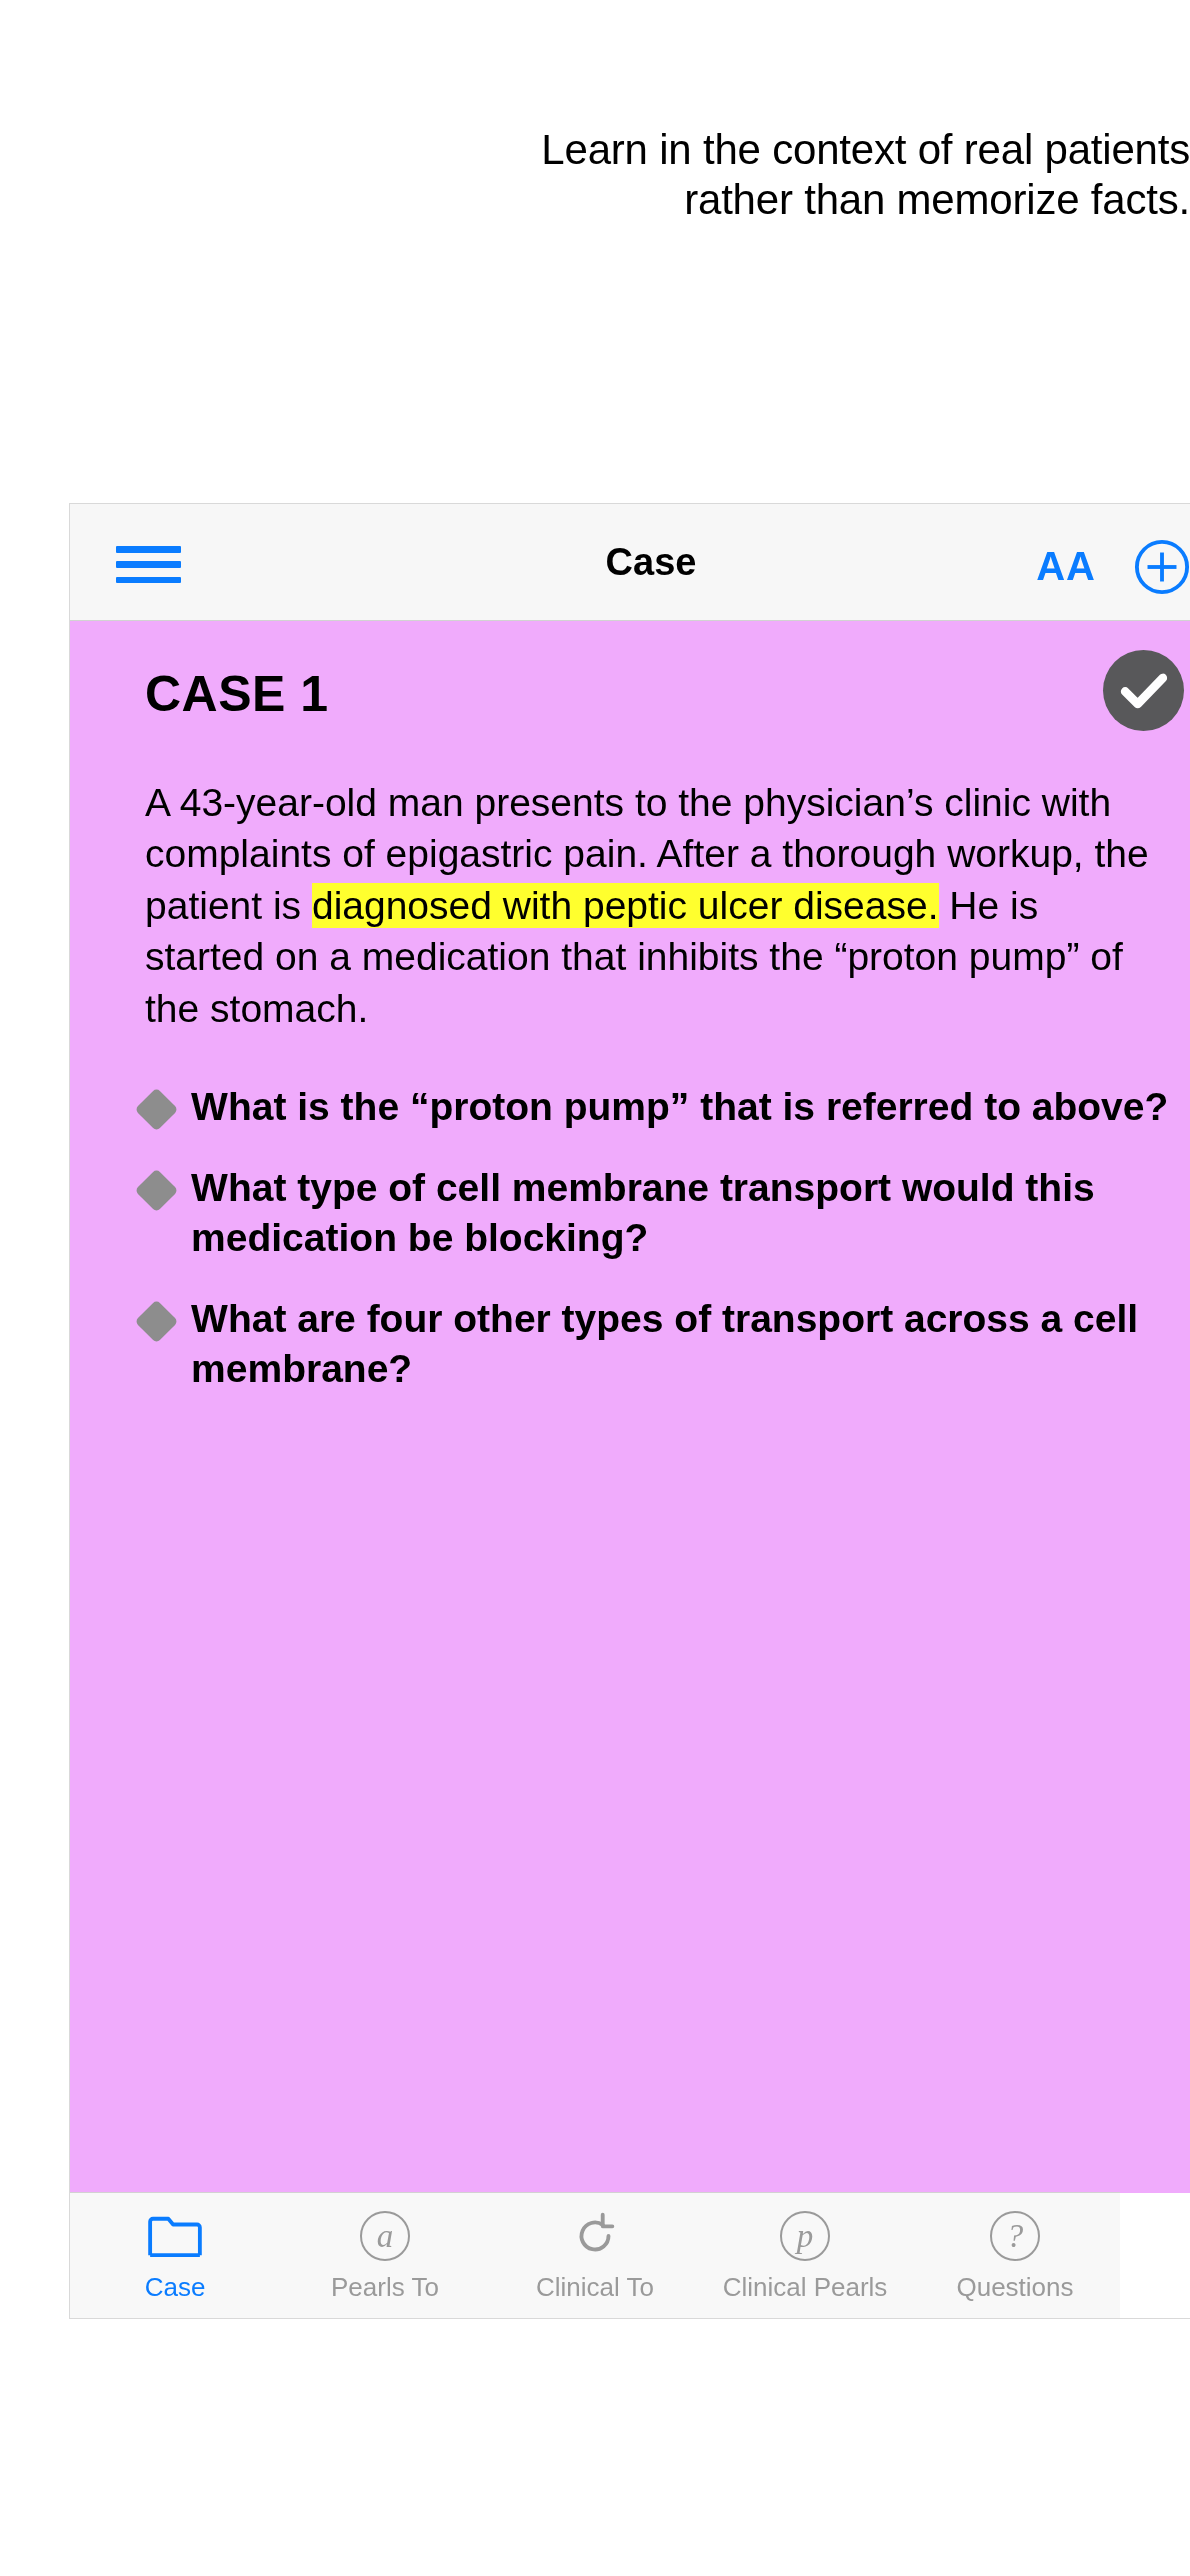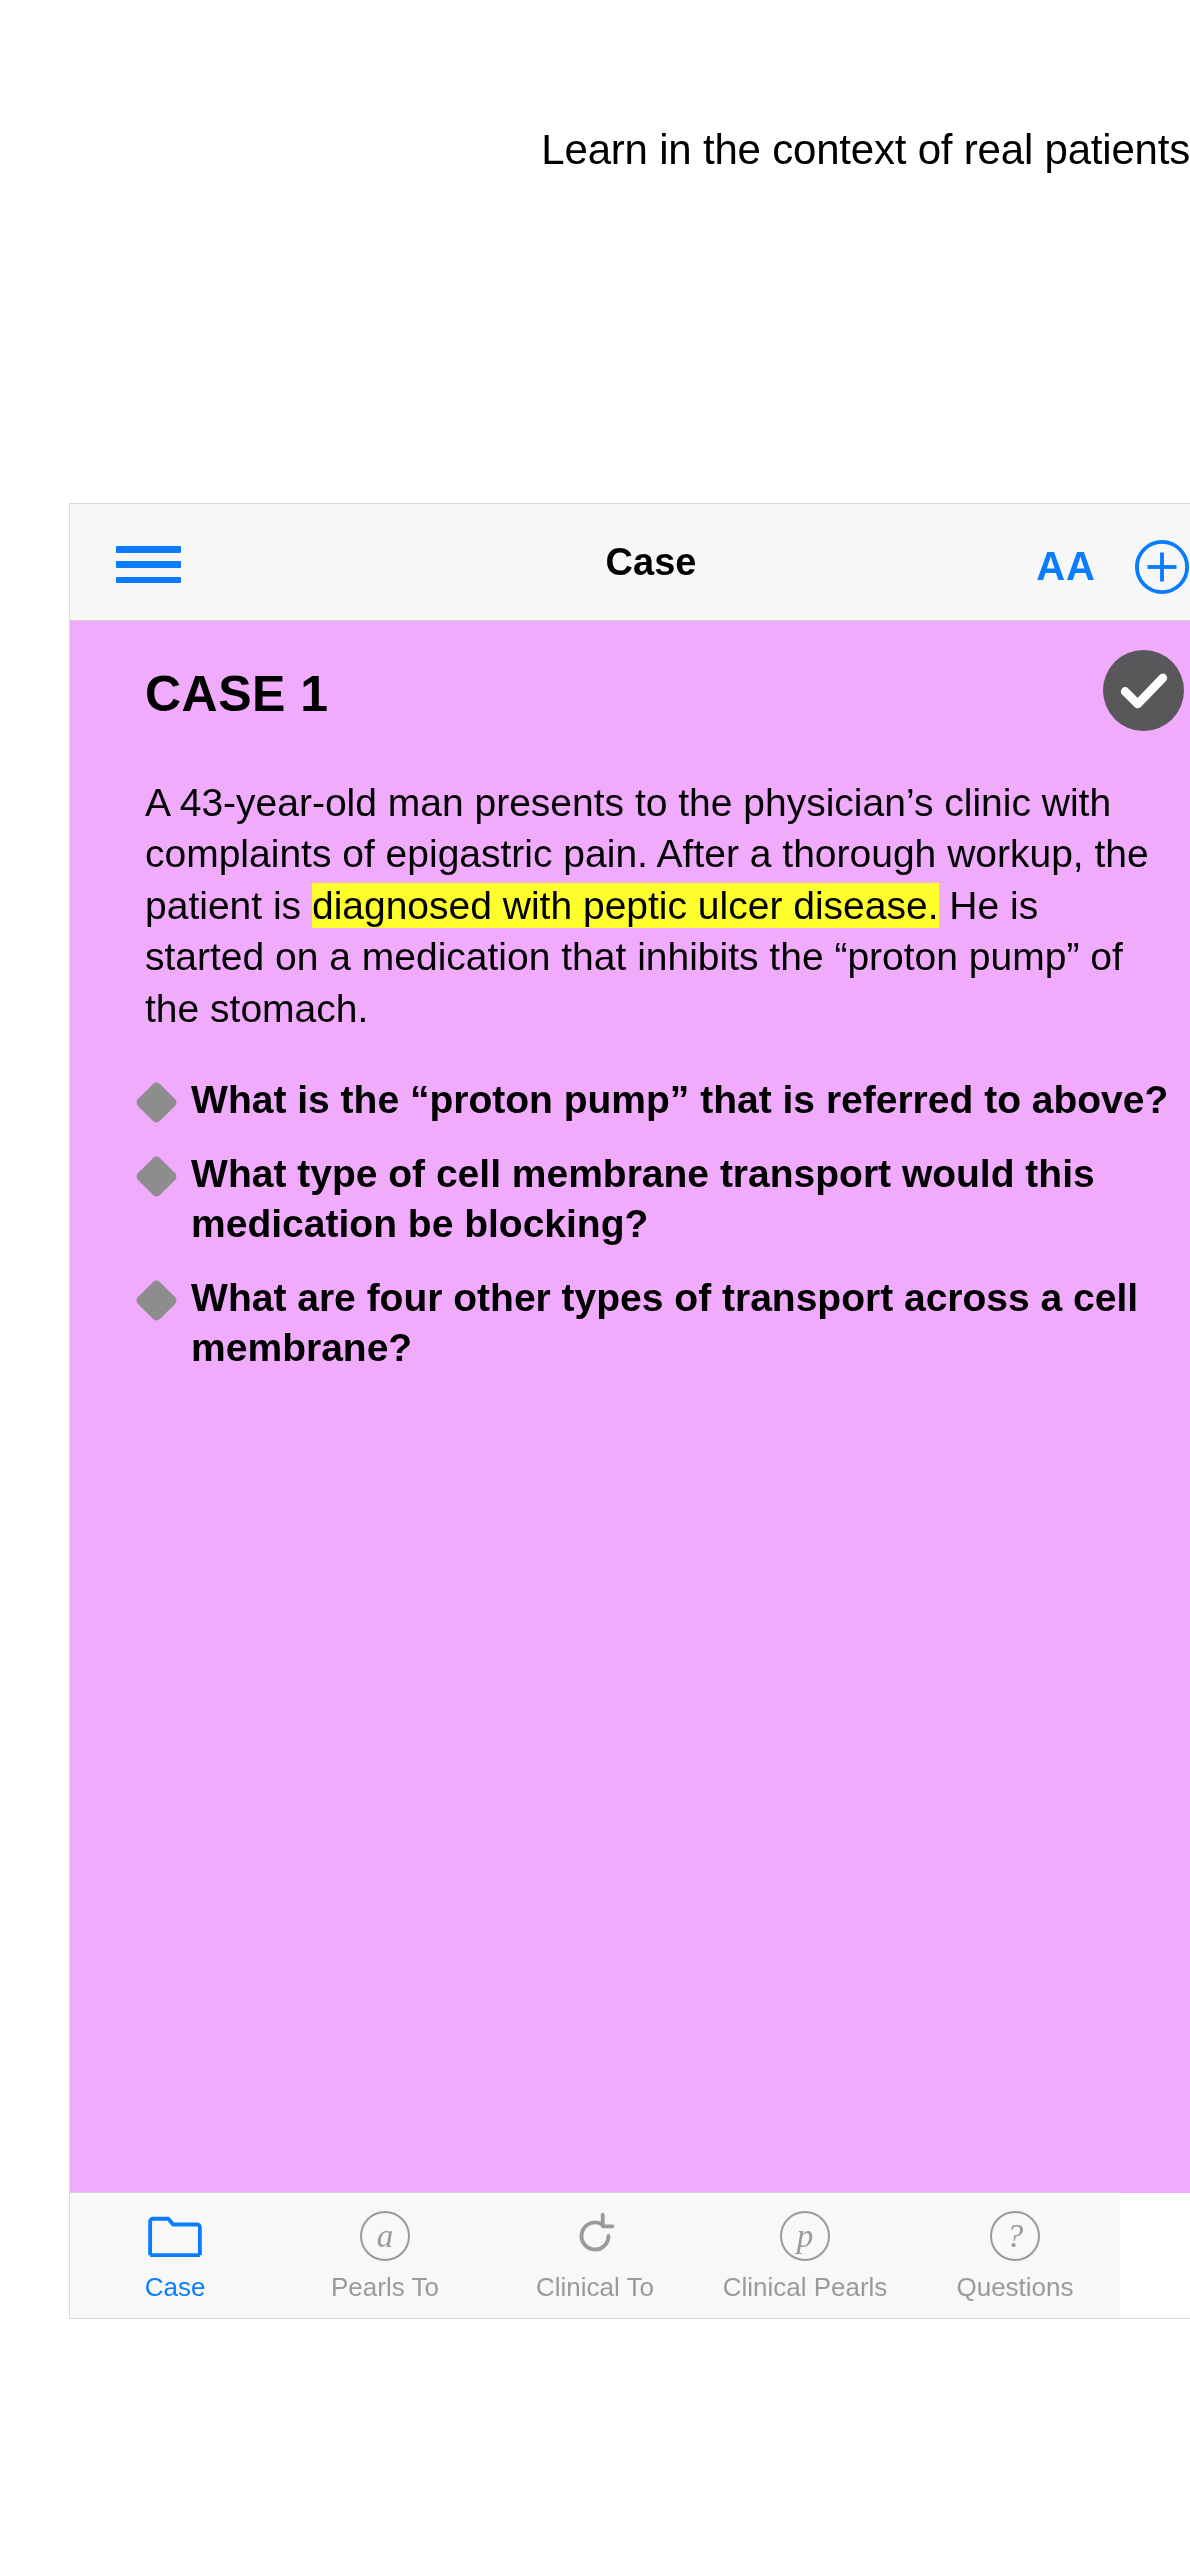--- a/index.html
+++ b/index.html
@@ -141,21 +141,21 @@
     -webkit-box-decoration-break: clone;
   }
 
   .questions {
     padding: 17px 58px 0 71px;
   }
   .q-item {
     position: relative;
     display: flex;
     align-items: flex-start;
-    margin-top: 24px;
+    margin-top: 31px;
   }
   .q-diamond {
     flex: 0 0 auto;
     width: 31px;
     height: 31px;
     margin-top: 11.5px;
     margin-right: 15.3px;
     background: #8d8d8d;
     transform: rotate(45deg);
     border-radius: 4.8px;
@@ -218,20 +218,21 @@
     align-items: center;
     justify-content: center;
     box-sizing: border-box;
   }
 </style>
 </head>
 <body>
 
 <div class="tagline">
   <div>Learn in the context of real patients</div>
+  <div>rather than memorize facts.</div>
 </div>
 
 <div class="device">
 
   <div class="navbar">
     <div class="hamburger">
       <span></span>
       <span></span>
       <span></span>
     </div>

